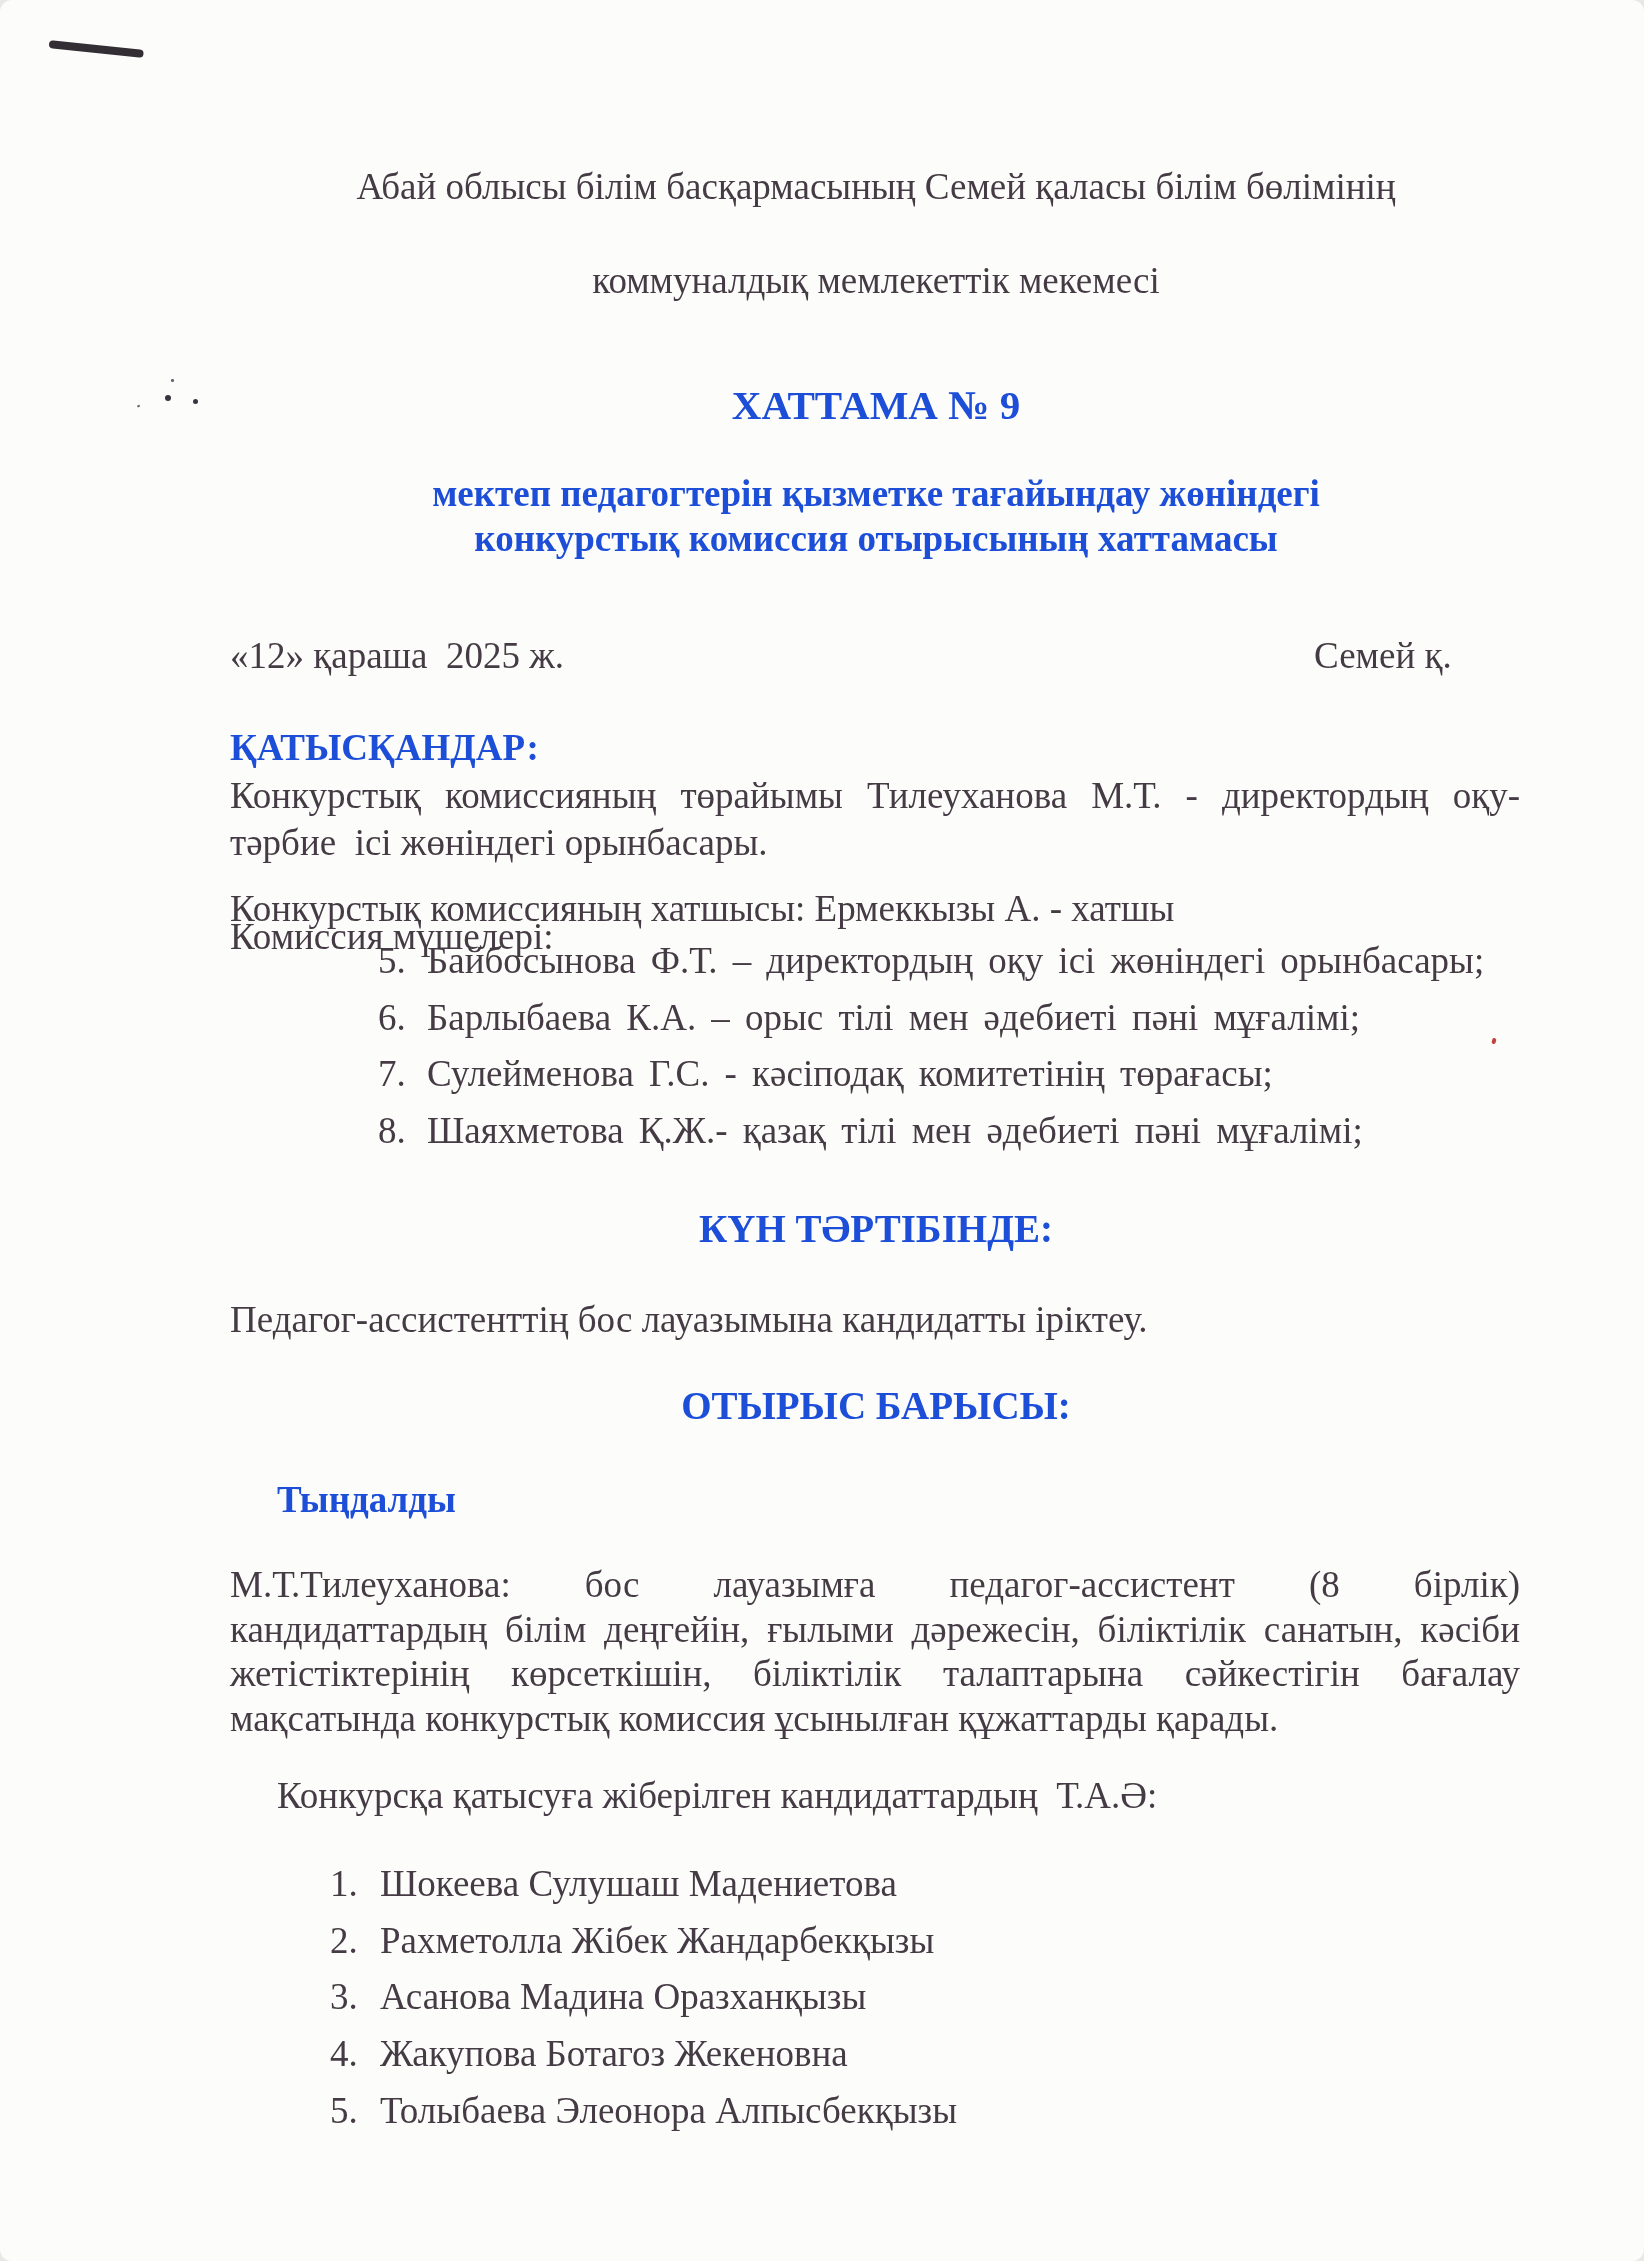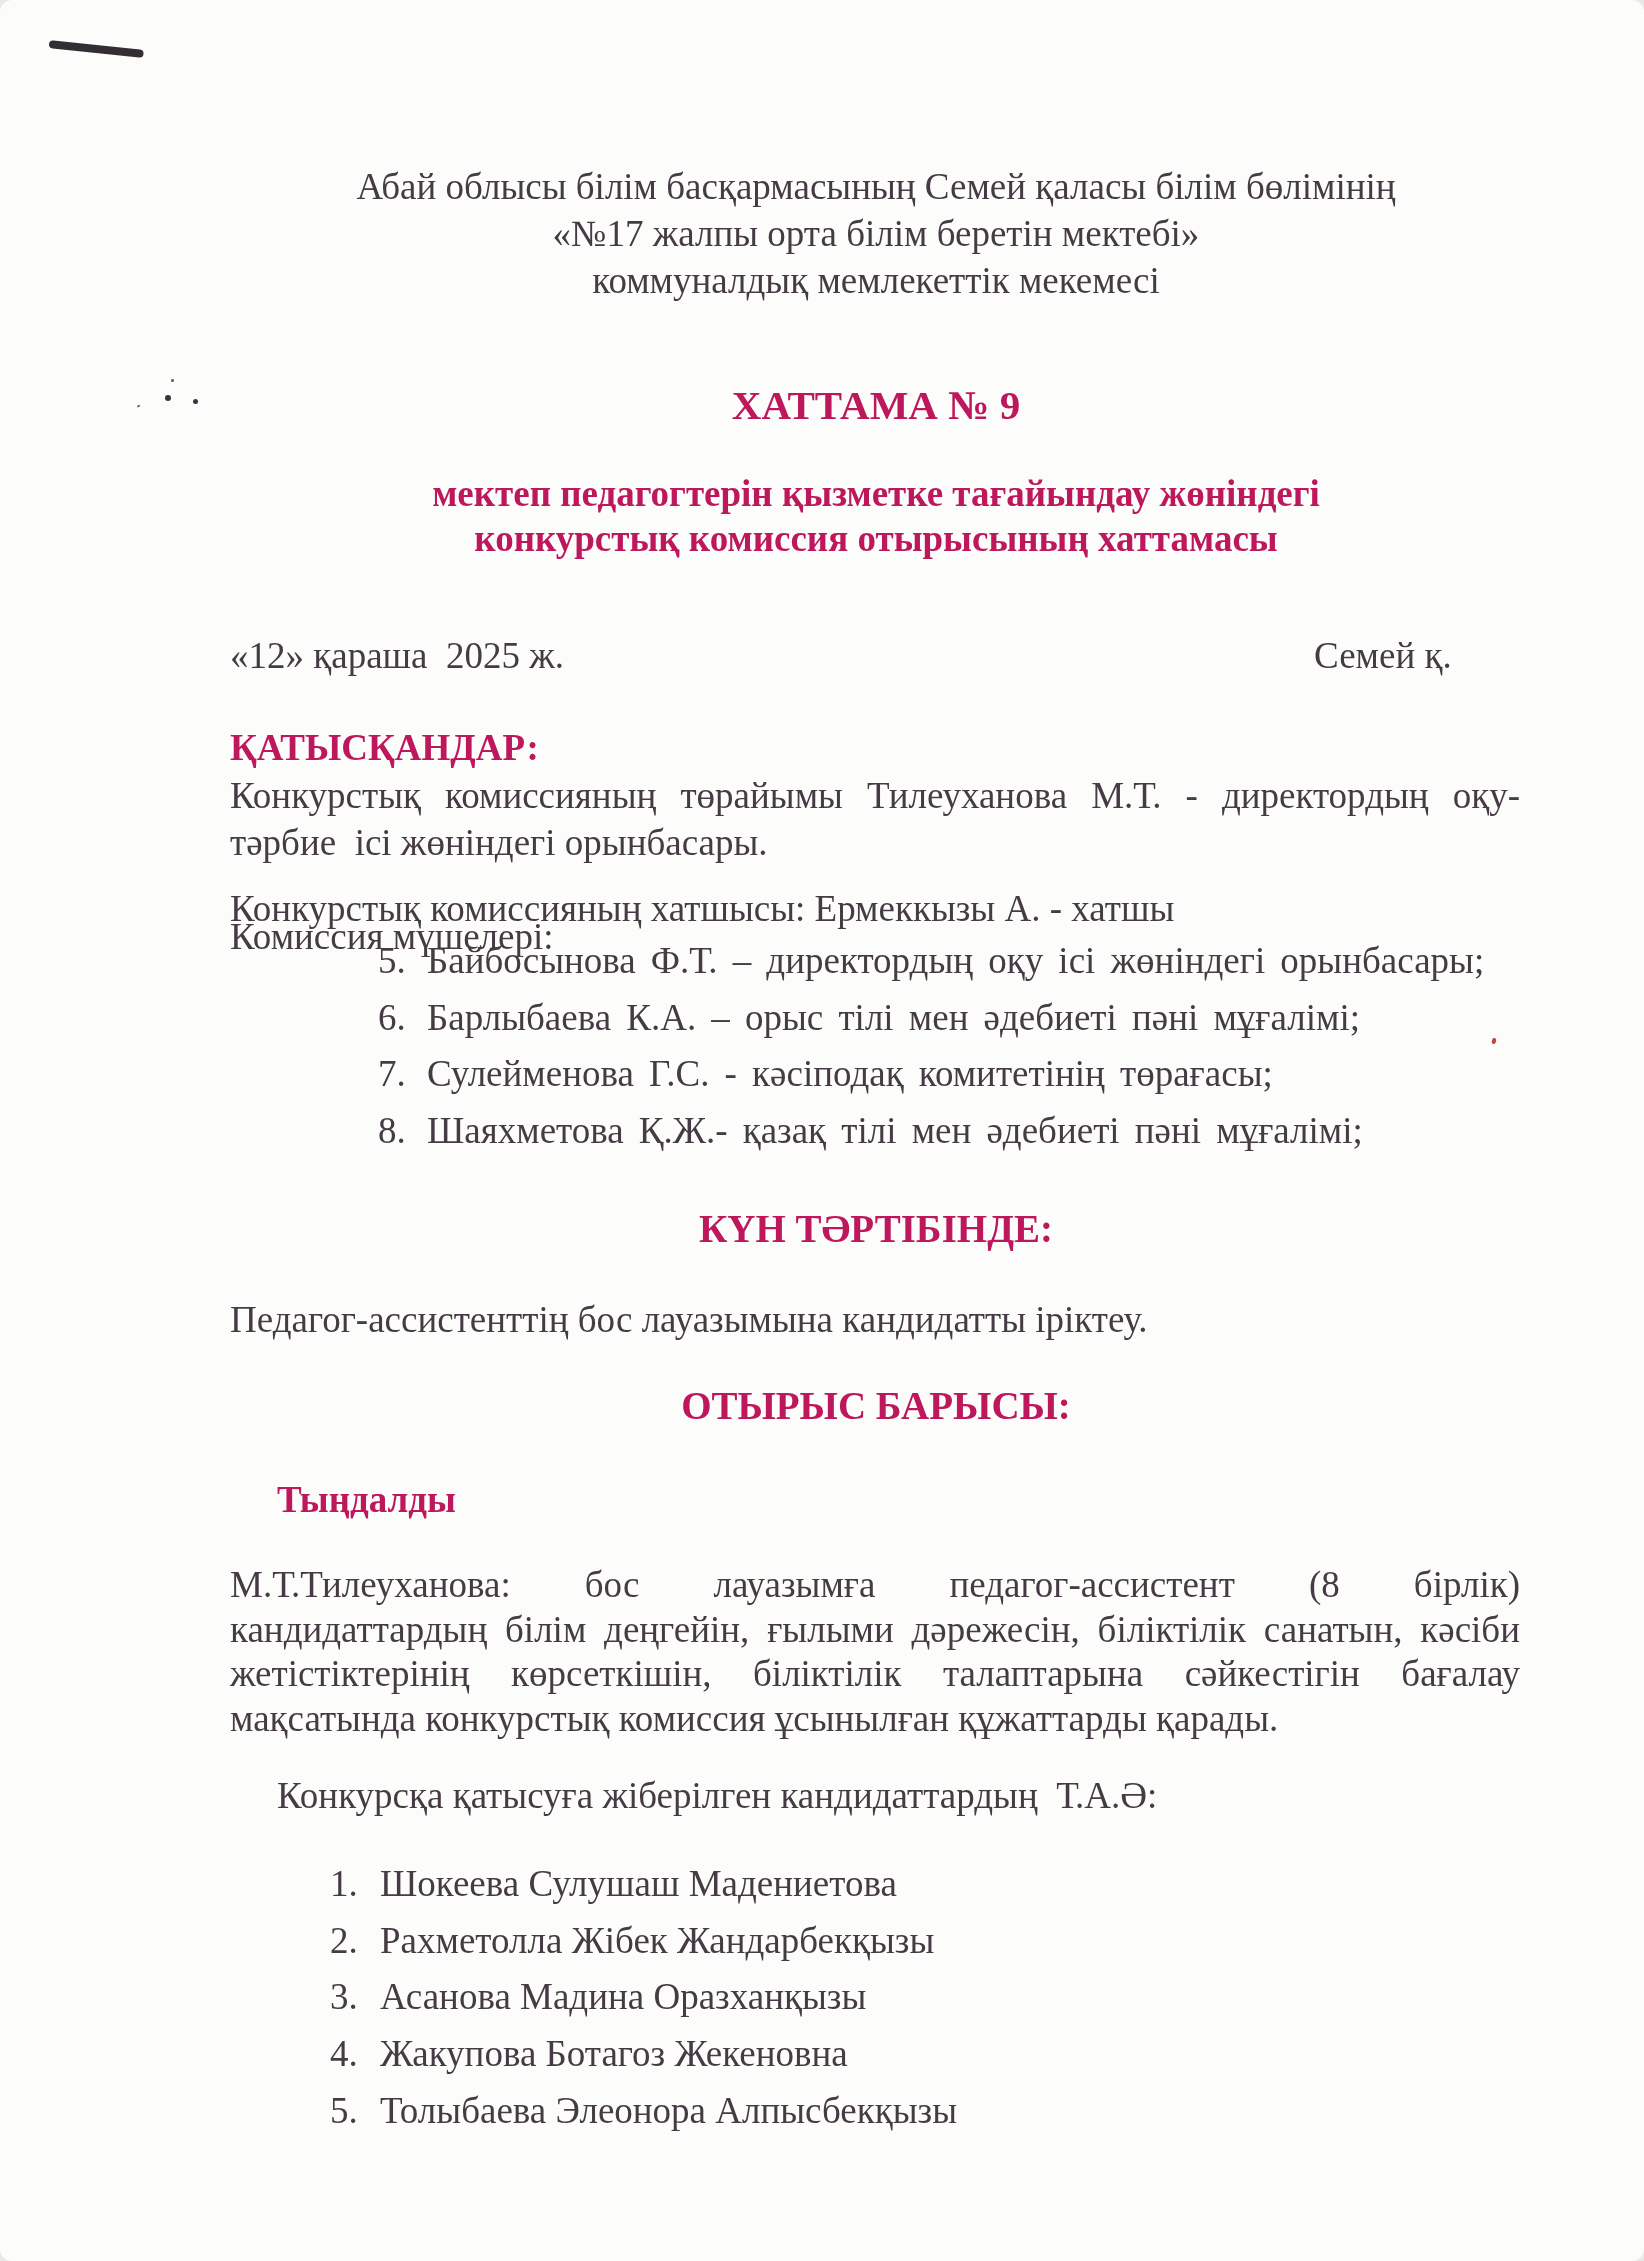--- a/index.html
+++ b/index.html
@@ -6,21 +6,21 @@
   .page{
     position:relative;
     width:1644px;height:2261px;
     background:#fcfcfa;
     overflow:hidden;
     font-family:"Liberation Serif","DejaVu Serif",serif;
     color:#453b44;
     border-radius:12px;
   }
   .line{position:absolute;font-size:37px;line-height:1.12;white-space:pre;}
-  .bold{font-weight:bold;color:#be185d;}
+  .bold{font-weight:bold;color:#1d4ed8;}
   .center{left:230px;width:1292px;text-align:center;white-space:normal;}
   .just{white-space:normal;text-align:justify;text-align-last:justify;}
   .title{font-size:41px;}
   .section{font-size:39px;}
   .num{position:absolute;white-space:pre;}
   .itemtext{position:absolute;white-space:pre;}
   .wide{word-spacing:0.16em;}
   
   .pen-mark{
     position:absolute;left:49px;top:40px;width:95px;height:8.4px;
@@ -40,21 +40,20 @@
 <div class="page">
 
   <div class="pen-mark"></div>
   <div class="dot d1"></div>
   <div class="dot d2"></div>
   <div class="dot d3"></div>
   <div class="dot d4"></div>
   <div class="red-speck"></div>
 
   <div class="line center" style="top:166px;">Абай облысы білім басқармасының Семей қаласы білім бөлімінің</div>
-  <div class="line center" style="top:213px;">«№17 жалпы орта білім беретін мектебі»</div>
   <div class="line center" style="top:260px;">коммуналдық мемлекеттік мекемесі</div>
 
   <div class="line center bold title" style="top:383px;">ХАТТАМА № 9</div>
 
   <div class="line center bold" style="top:473px;">мектеп педагогтерін қызметке тағайындау жөніндегі</div>
   <div class="line center bold" style="top:518px;">конкурстық комиссия отырысының хаттамасы</div>
 
   <div class="line" style="left:230px;top:635px;">«12» қараша  2025 ж.</div>
   <div class="line" style="left:1314px;top:635px;">Семей қ.</div>
 

